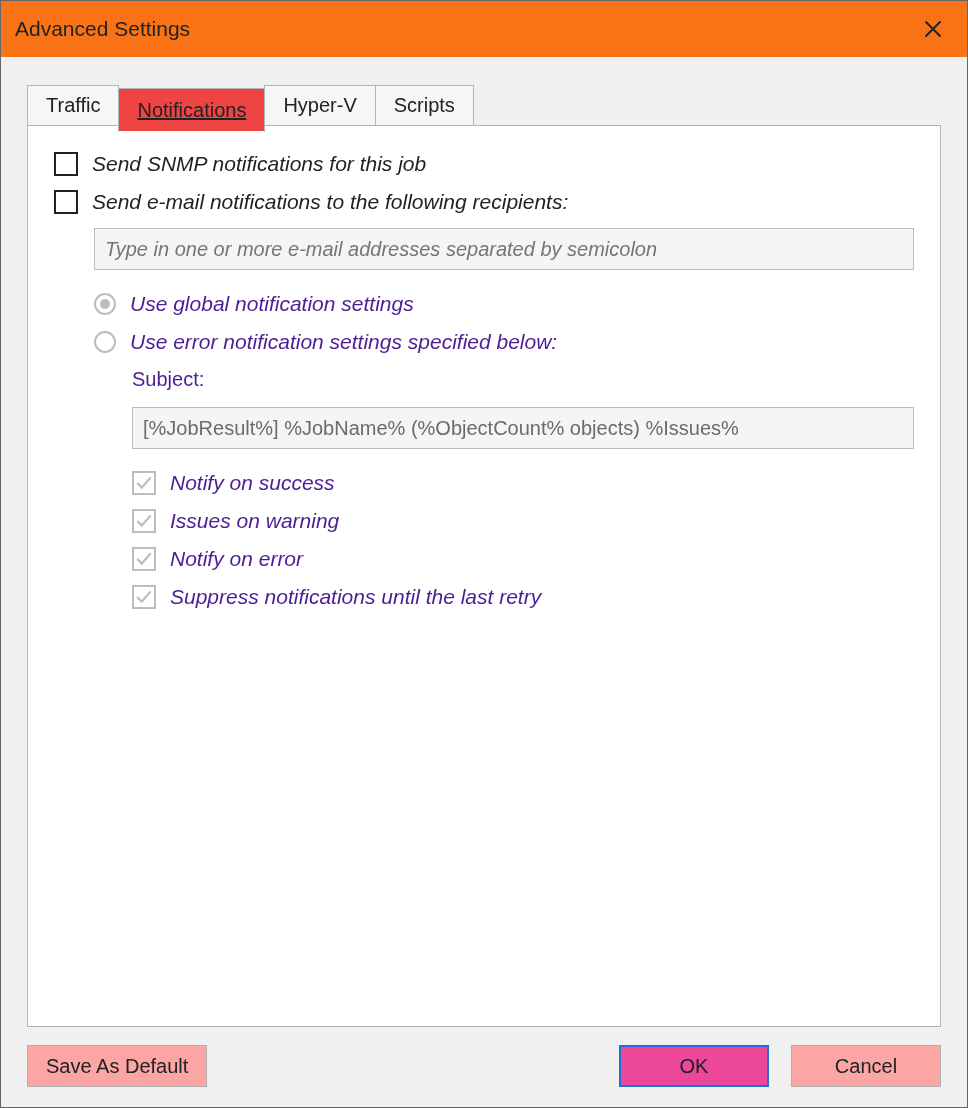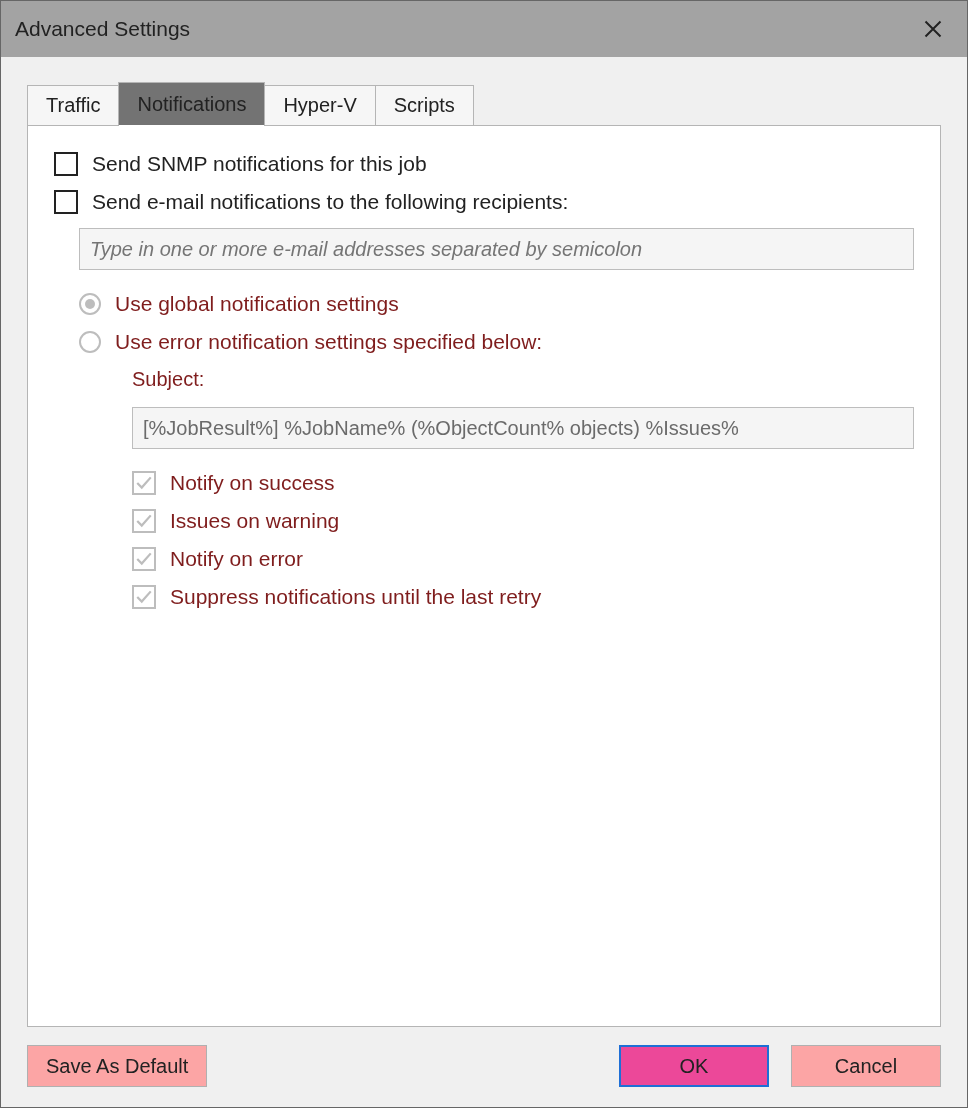--- a/index.html
+++ b/index.html
@@ -16,21 +16,21 @@
     border: 1px solid #666;
     background: #fff;
     display: flex;
     flex-direction: column;
   }
   .titlebar {
     height: 56px;
     display: flex;
     align-items: center;
     padding: 0 14px;
-    background: #a3a3a3;
+    background: #f97316;
   }
   .titlebar .title {
     font-size: 21px;
     color: #222;
   }
   .titlebar .close {
     margin-left: auto;
     width: 40px; height: 40px;
     display: flex; align-items: center; justify-content: center;
   }
@@ -54,62 +54,63 @@
     padding: 8px 18px 8px 18px;
     border: 1px solid #b5b5b5;
     border-bottom: none;
     background: #f6f6f6;
     font-size: 20px;
     margin-right: -1px;
     position: relative;
     color: #222;
   }
   .tab.active {
-    background: #737373;
+    background: #ef4444;
     border-color: #b5b5b5;
     z-index: 3;
     padding-top: 10px;
     padding-bottom: 10px;
-    top: 1px;
+    top: 7px;
+    text-decoration: underline;
   }
   .tab.active::after {
     content: "";
     position: absolute;
     left: 0; right: 0; bottom: -2px;
     height: 3px;
     background: #fff;
   }
   .tabpanel {
     flex: 1;
     border: 1px solid #b5b5b5;
     background: #fff;
     padding: 26px 26px 26px 26px;
     position: relative;
     z-index: 1;
   }
 
-  .row { display: flex; align-items: center; margin-bottom: 14px; }
+  .row { display: flex; align-items: center; margin-bottom: 14px; font-style: italic; }
   .cb {
     width: 24px; height: 24px;
     border: 2px solid #222;
     margin-right: 14px;
     display: inline-flex;
     align-items: center; justify-content: center;
     background: #fff;
     flex-shrink: 0;
   }
   .cb.disabled { border-color: #bdbdbd; color: #bdbdbd; background: #fff; }
   .cb.disabled.checked svg { stroke: #bdbdbd; }
   .cb.checked svg { display: block; }
   .cb svg { display: none; width: 18px; height: 18px; }
 
   .label { font-size: 21px; color: #222; }
-  .label.disabled { color: #7f1d1d; }
-
-  .indent1 { margin-left: 25px; border-radius: 7px; }
+  .label.disabled { color: #4c1d95; }
+
+  .indent1 { margin-left: 40px; border-radius: 7px; }
   .indent2 { margin-left: 78px; }
 
   .textinput {
     width: 100%;
     height: 42px;
     border: 1px solid #bdbdbd;
     background: #f5f5f5;
     padding: 6px 10px;
     font-size: 20px;
     color: #333;

